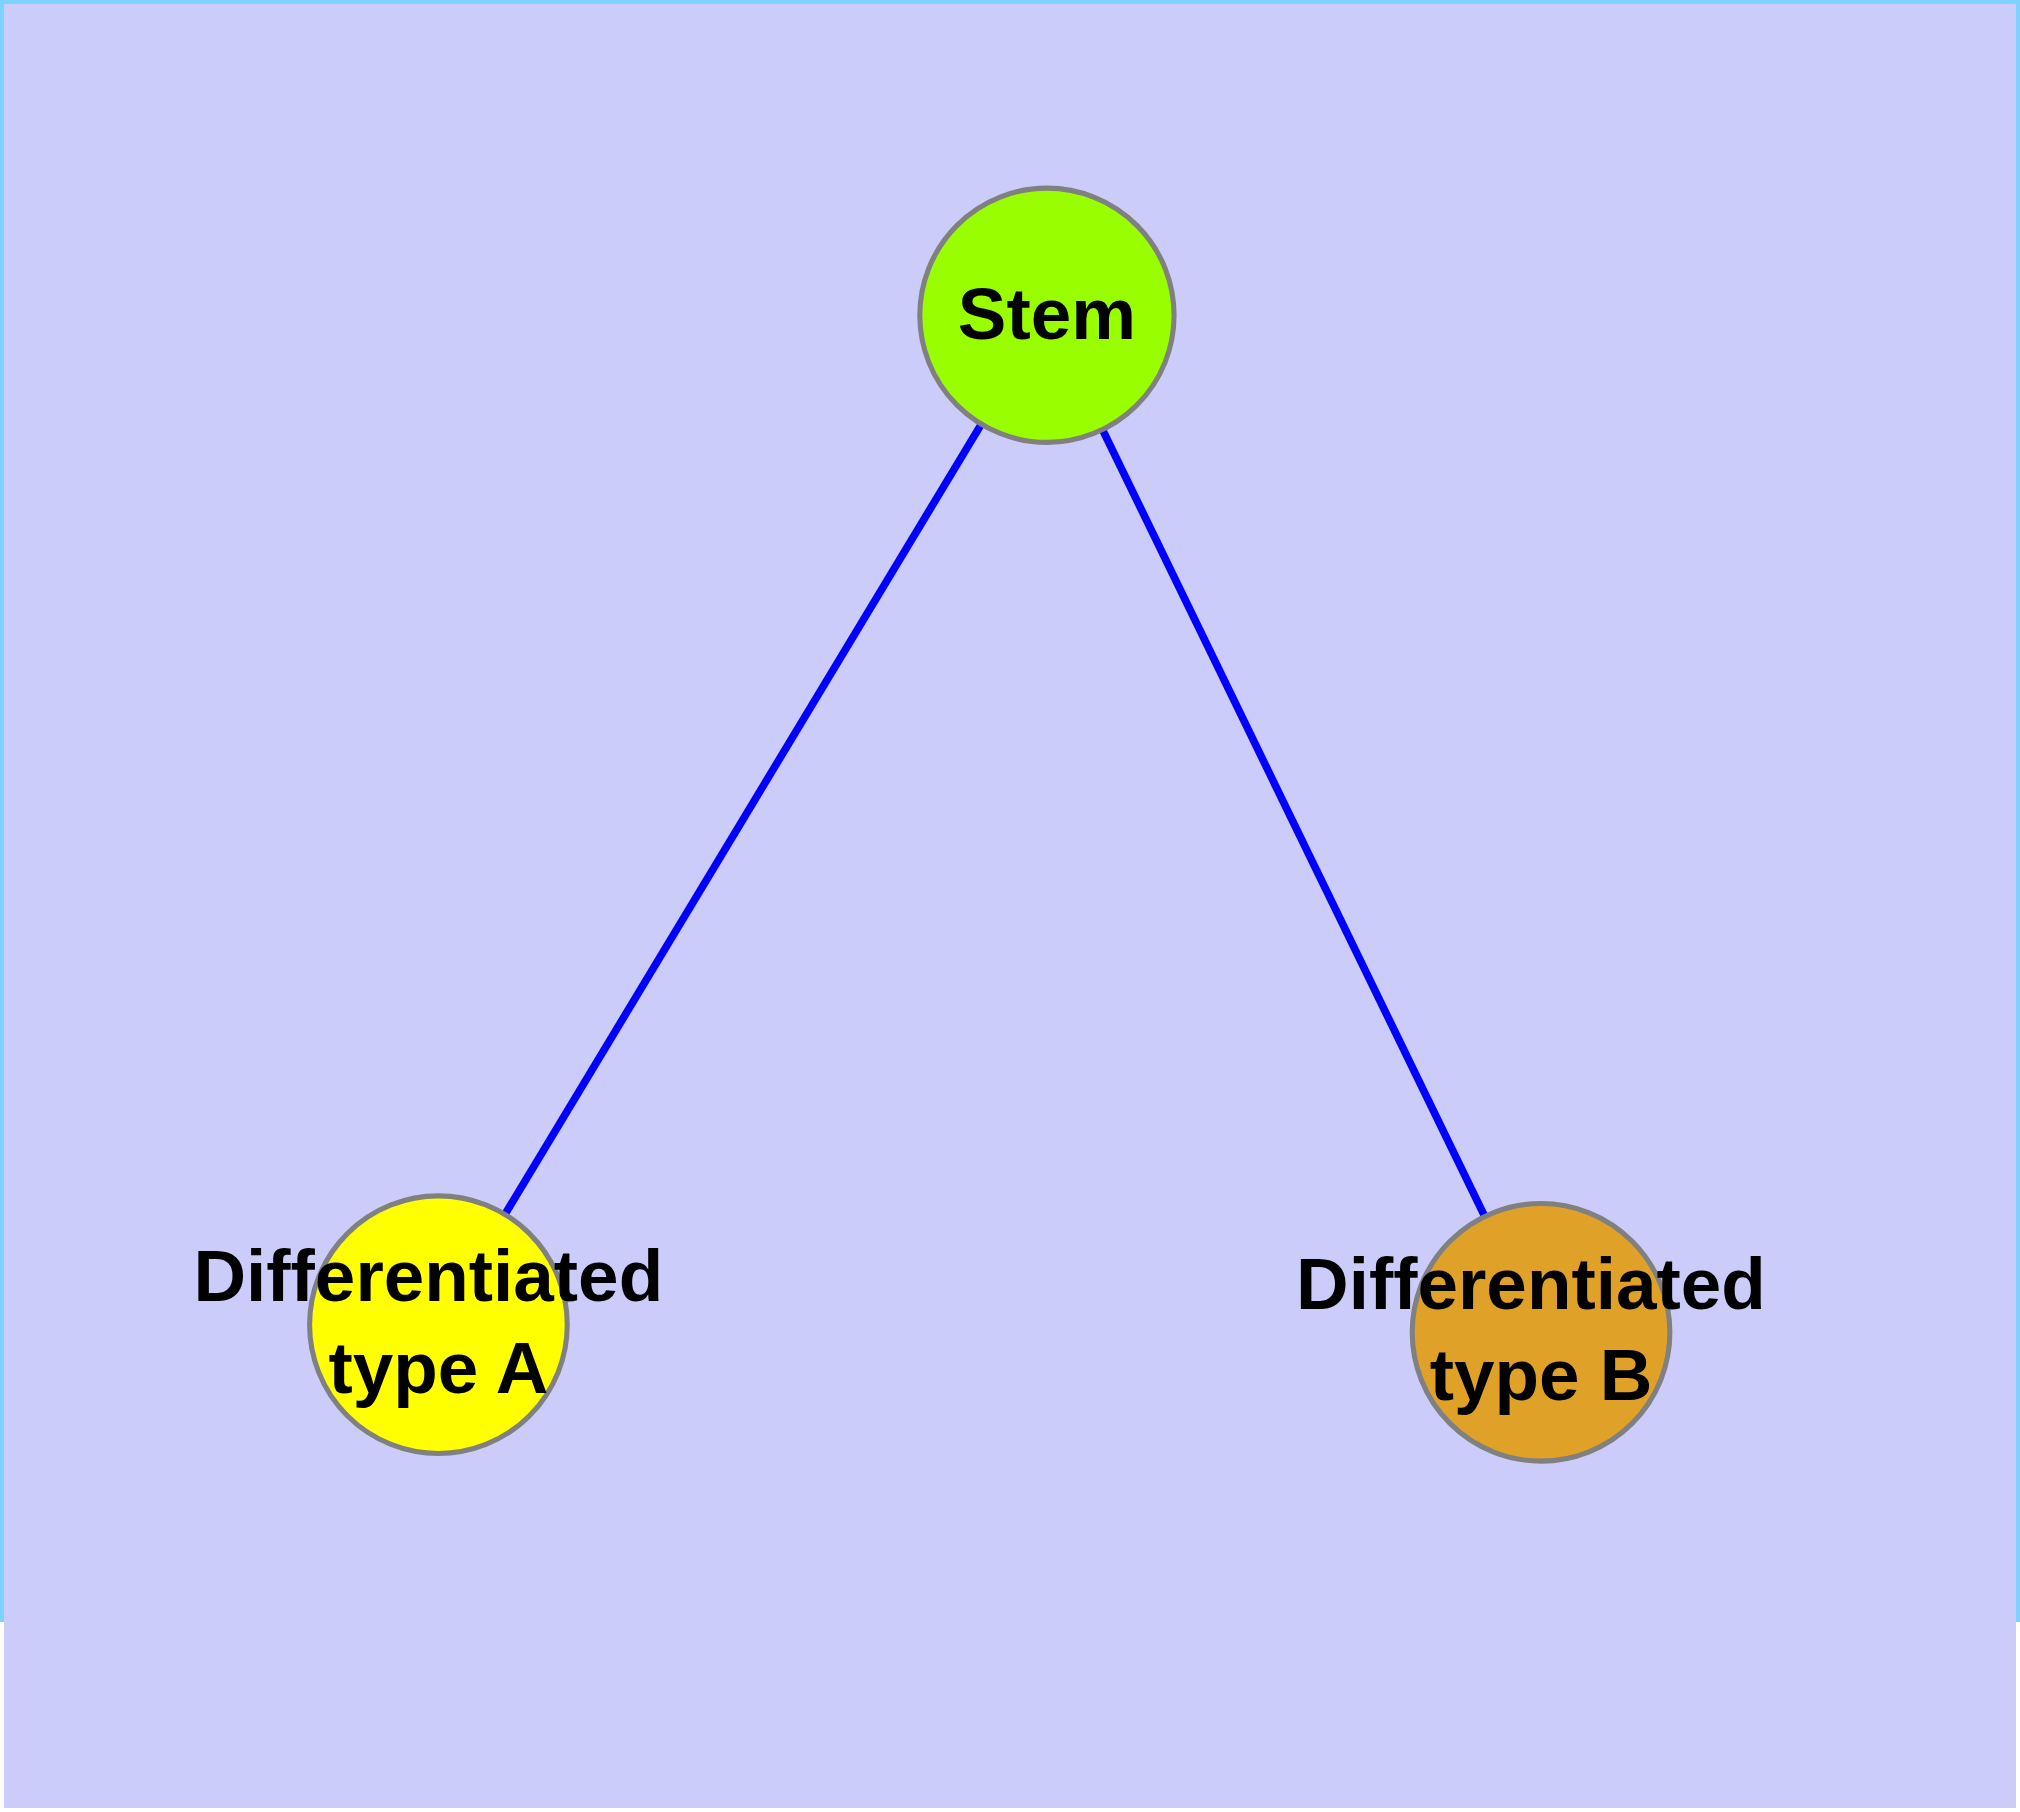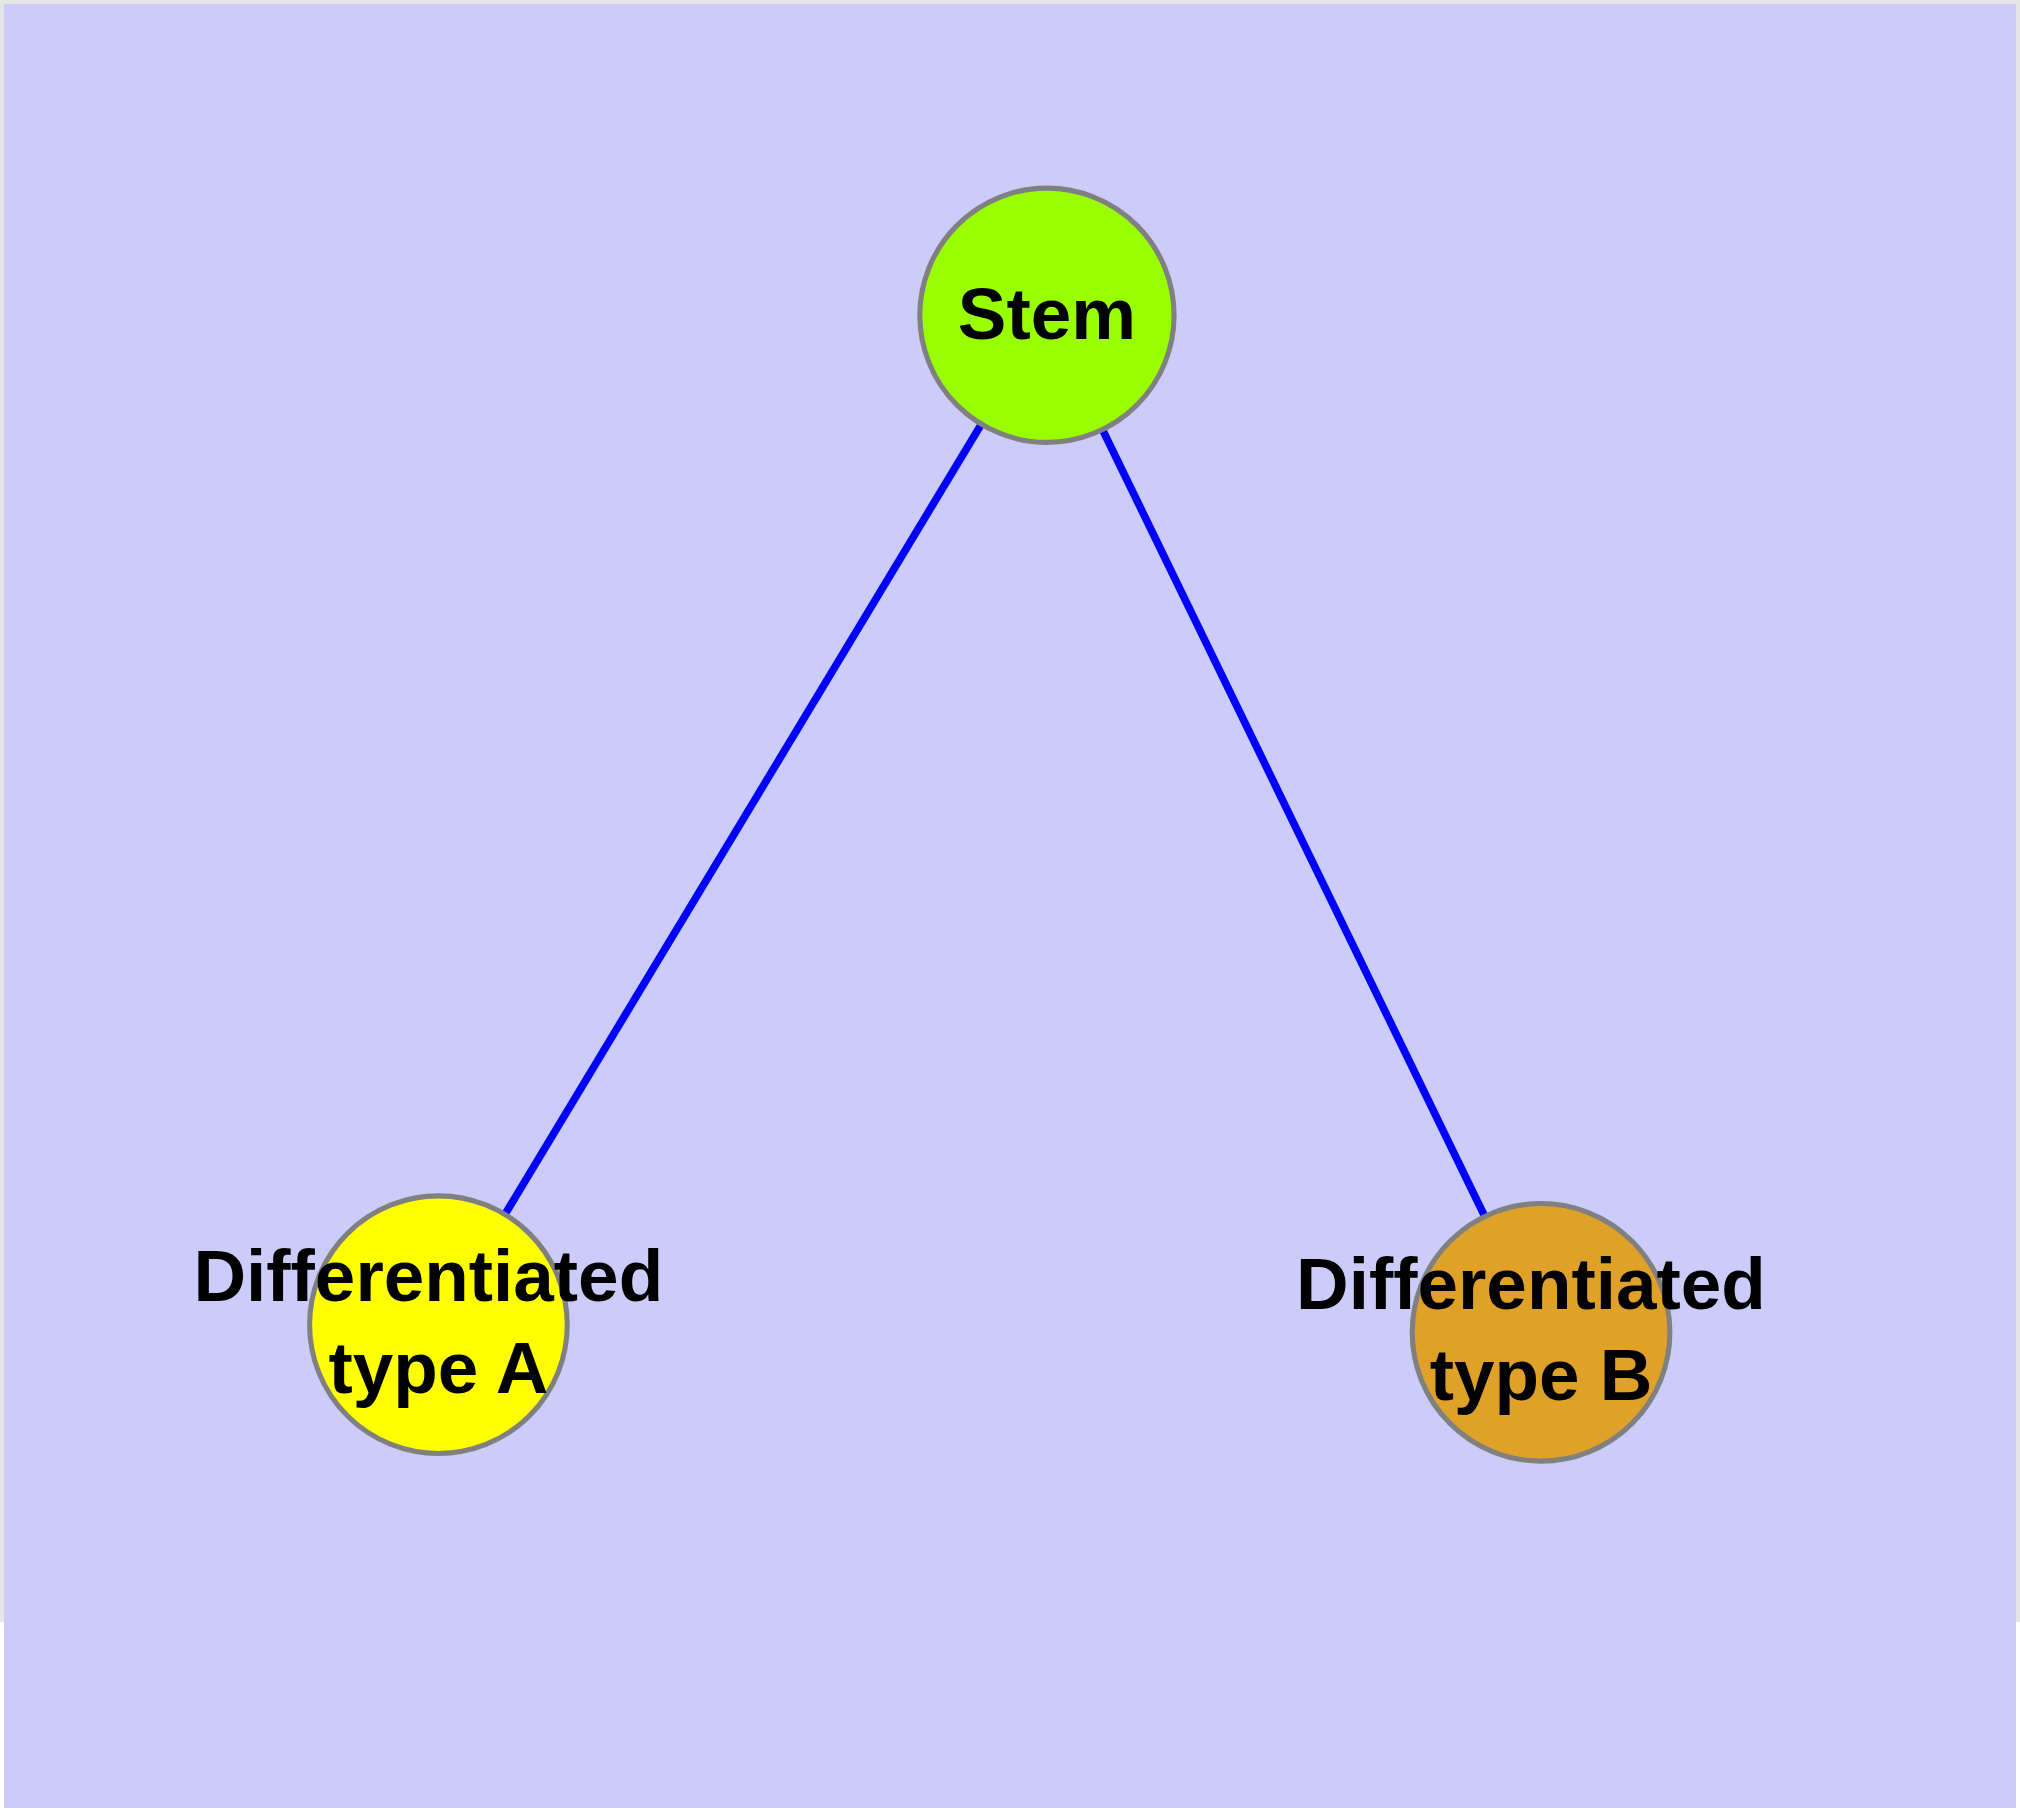--- a/index.html
+++ b/index.html
@@ -14,21 +14,21 @@
     overflow: hidden;
     font-family: "Liberation Sans", sans-serif;
   }
 
   #graph-canvas {
     position: absolute;
     left: 0;
     top: 0;
     width: 2021px;
     height: 1622px;
-    background: #e5e5e5;
+    background: #7dd3fc;
   }
 
   #graph-plot {
     position: absolute;
     left: 4.2px;
     top: 4.2px;
     width: 2012px;
     height: 1804px;
     background: #ccccfa;
   }

